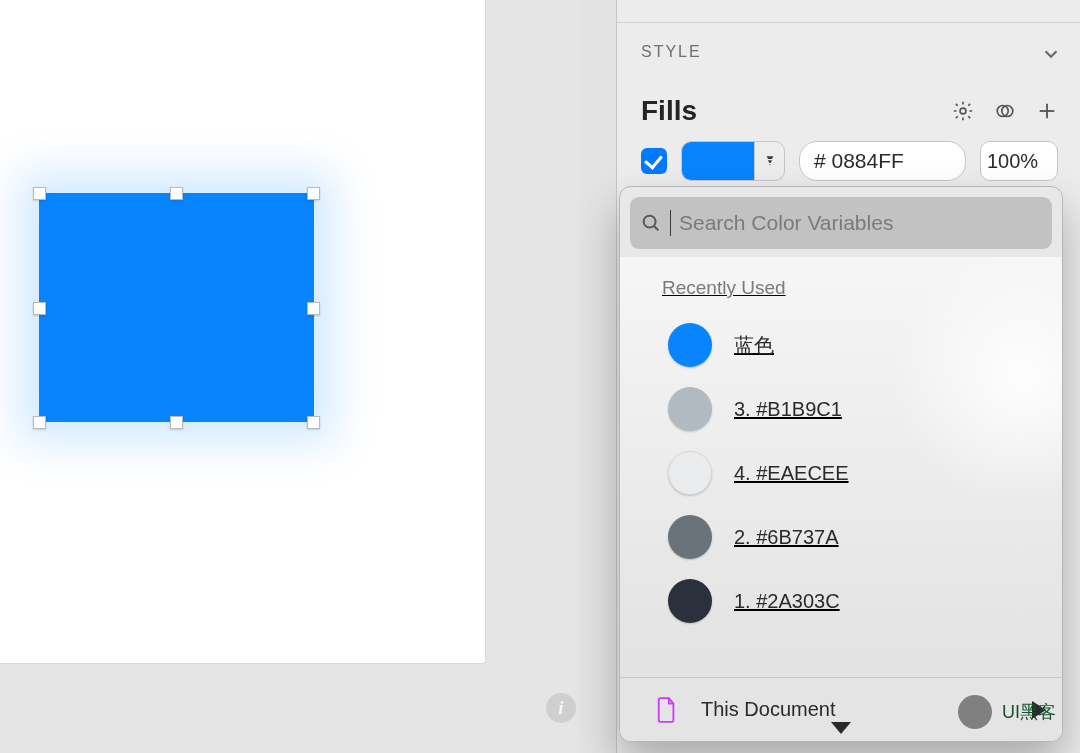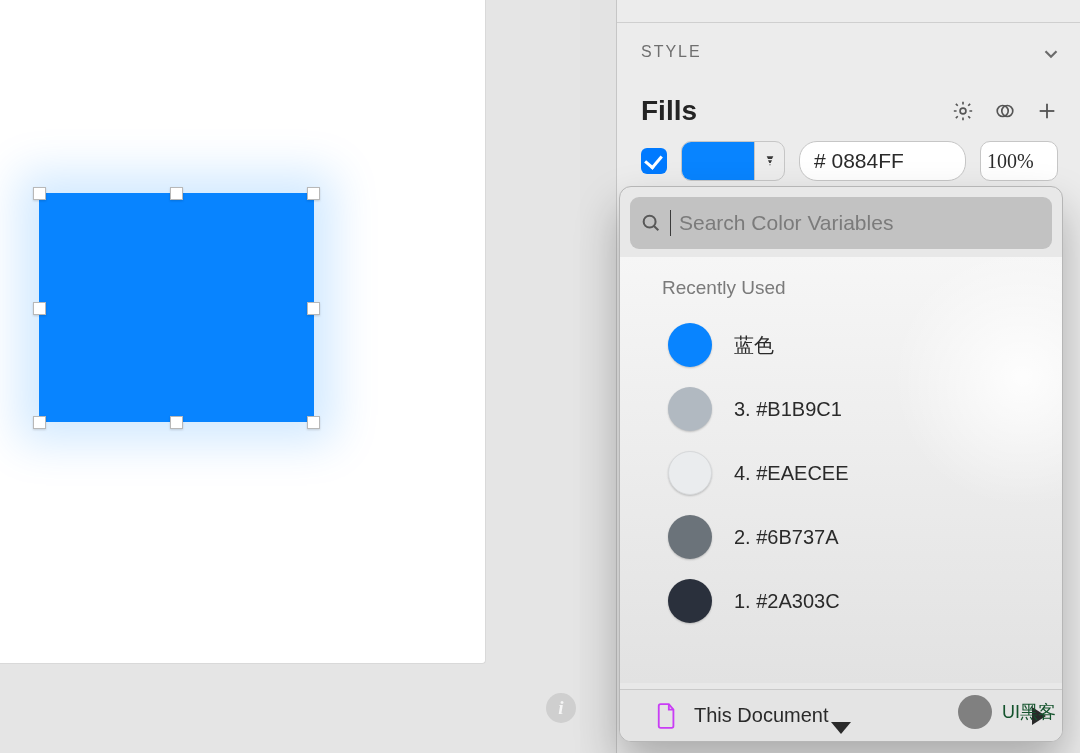--- a/index.html
+++ b/index.html
@@ -71,21 +71,21 @@
     display:flex; align-items:center; height:40px; border:1px solid #c6c6c6; border-radius:10px; overflow:hidden; background:#ededed;
   }
   .swatch-color{ width:72px; height:100%; }
   .swatch-btn{ width:30px; height:100%; display:flex; align-items:center; justify-content:center; border-left:1px solid #c6c6c6; color:#3a3a3a; cursor:pointer;}
   .hex-field{
     flex:1; min-width:0; height:40px; border:1px solid #c6c6c6; border-radius:18px; background:#fff;
     padding:0 14px; font-size:21px; color:#2b2b2b; outline:none;
   }
   .opacity-field{
     width:78px; height:40px; border:1px solid #c6c6c6; border-radius:10px; background:#fff;
-    padding:0 6px 0 6px; font-size:20px; color:#2b2b2b; outline:none; text-align:left;font-family:Liberation Serif, serif;
+    padding:0 6px 0 6px; font-size:20px; color:#2b2b2b; outline:none; text-align:left;
   }
 
   
   .popover {
     position:absolute; left: 619px; top: 186px; width: 444px; height: 556px;
     background: #e8e8e8; border:1px solid #b6b6b6; border-radius: 12px;
     box-shadow: 0 22px 44px rgba(0,0,0,.28);
     overflow:hidden;
   }
   .search-wrap{
@@ -96,36 +96,36 @@
   .search-caret{ width:1px; height:26px; background:#3a3a3a; }
   .search-input{
     border:none; background:transparent; outline:none; font-size:21px; color:#3b3b3b; flex:1;
   }
   .search-input::placeholder{ color:#7b7b7b; }
 
   .pop-body{
     padding: 18px 6px 0 30px;
     background: linear-gradient(180deg,#f6f6f6 0%, #e2e2e2 100%);
     height: calc(100% - 64px - 64px);
-    overflow:hidden; position:relative;
+    overflow:hidden; position:relative;text-decoration:underline;
   }
   .pop-body::after{
     content:""; position:absolute; right:-90px; top:-10px; width:260px; height:260px;
     background: radial-gradient(circle at center, rgba(255,255,255,.9), rgba(255,255,255,0) 70%);
     pointer-events:none;
   }
   .group-label{ color:#7a7a7a; font-size:19px; margin: 2px 0 14px 12px; }
   .var-item{ display:flex; align-items:center; gap:22px; padding:10px 0 10px 18px; cursor:pointer;}
   .var-dot{ width:44px; height:44px; border-radius:50%; box-shadow:0 1px 2px rgba(0,0,0,.2); }
   .var-name{ font-size:20px; color:#2a2a2a; }
 
   .pop-footer{
-    position:absolute; left:0; right:0; bottom:0; height:52px;
+    position:absolute; left:0; right:0; bottom:0; height:64px;
     border-top:1px solid #c9c9c9; background:#e4e4e4;
-    display:flex; align-items:center; padding:0 16px 0 36px; gap:16px;
+    display:flex; align-items:center; padding:0 16px 0 36px; gap:23px;
   }
   .doc-icon{ width:22px; height:28px; color:#c93df5; }
   .footer-label{ font-size:20px; color:#2a2a2a; flex:1;}
   .tri-right{ width:0; height:0; border-top:9px solid transparent; border-bottom:9px solid transparent; border-left:14px solid #2a2a2a; }
   .tri-down{ position:absolute; left:50%; transform:translateX(-50%); bottom:7px; width:0;height:0; border-left:10px solid transparent; border-right:10px solid transparent; border-top:12px solid #2a2a2a;}
 
   
   .info-dot{
     position:absolute; left:546px; bottom:30px; width:30px; height:30px; border-radius:50%;
     background:#cfcfcf; color:#f6f6f6; font-family:Georgia, serif; font-style:italic; font-weight:bold;

